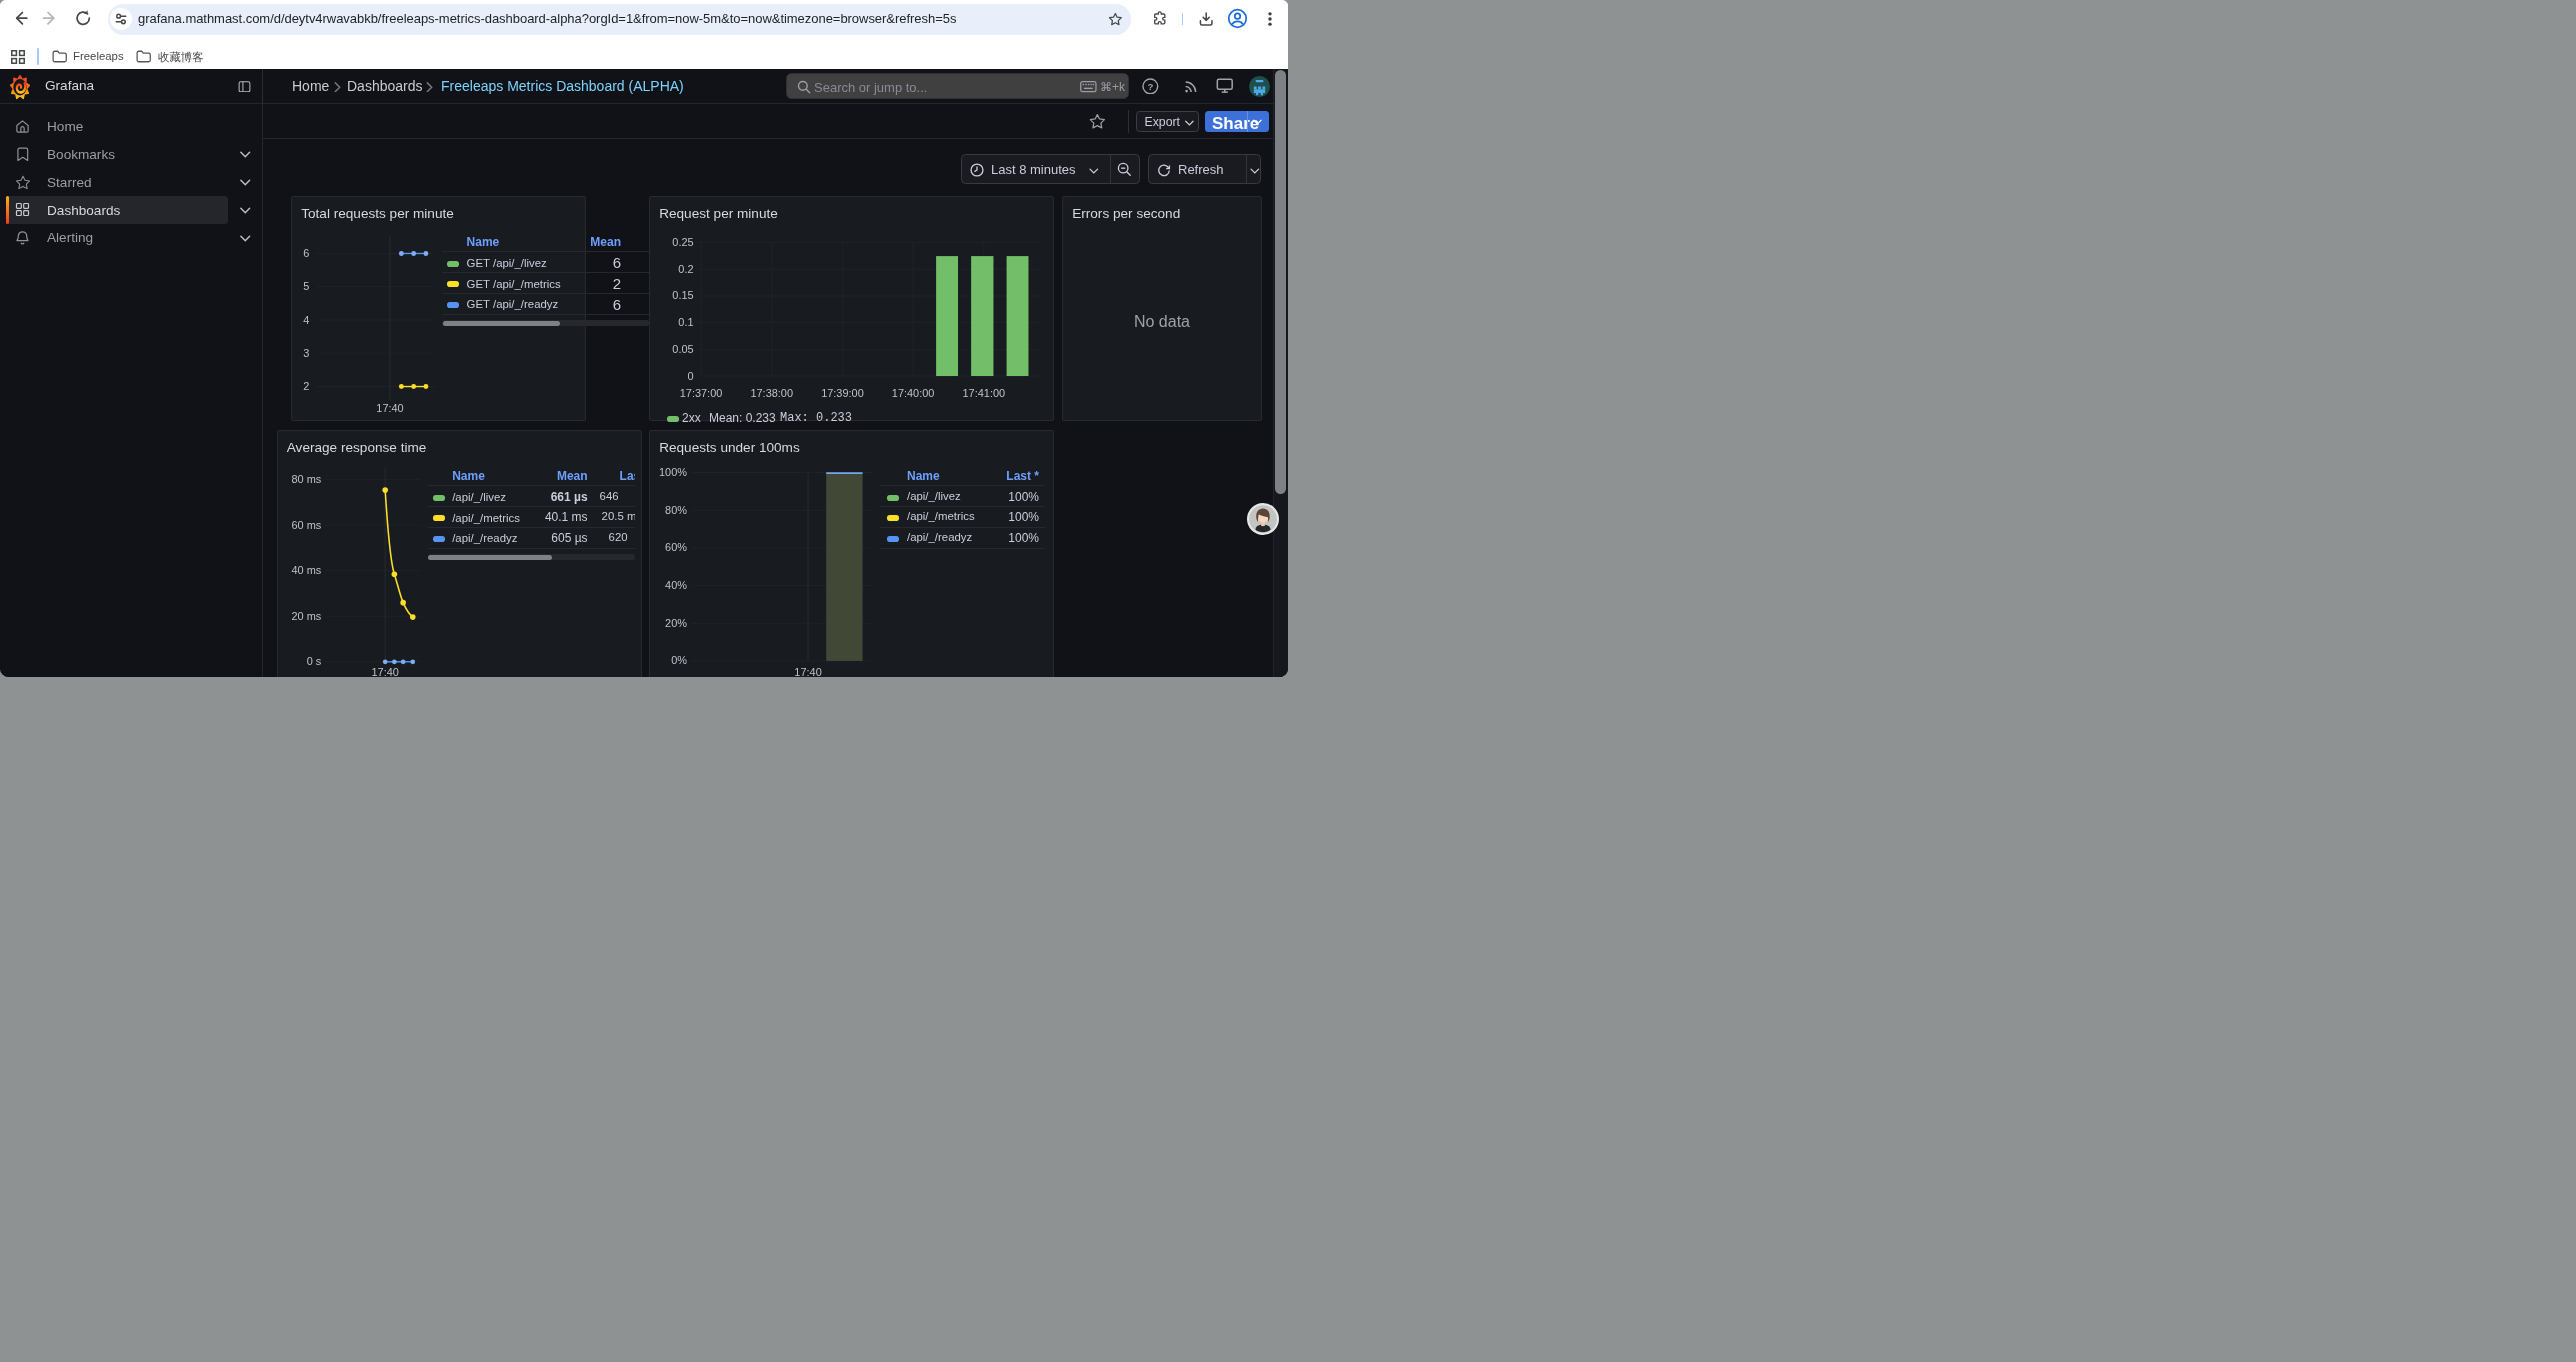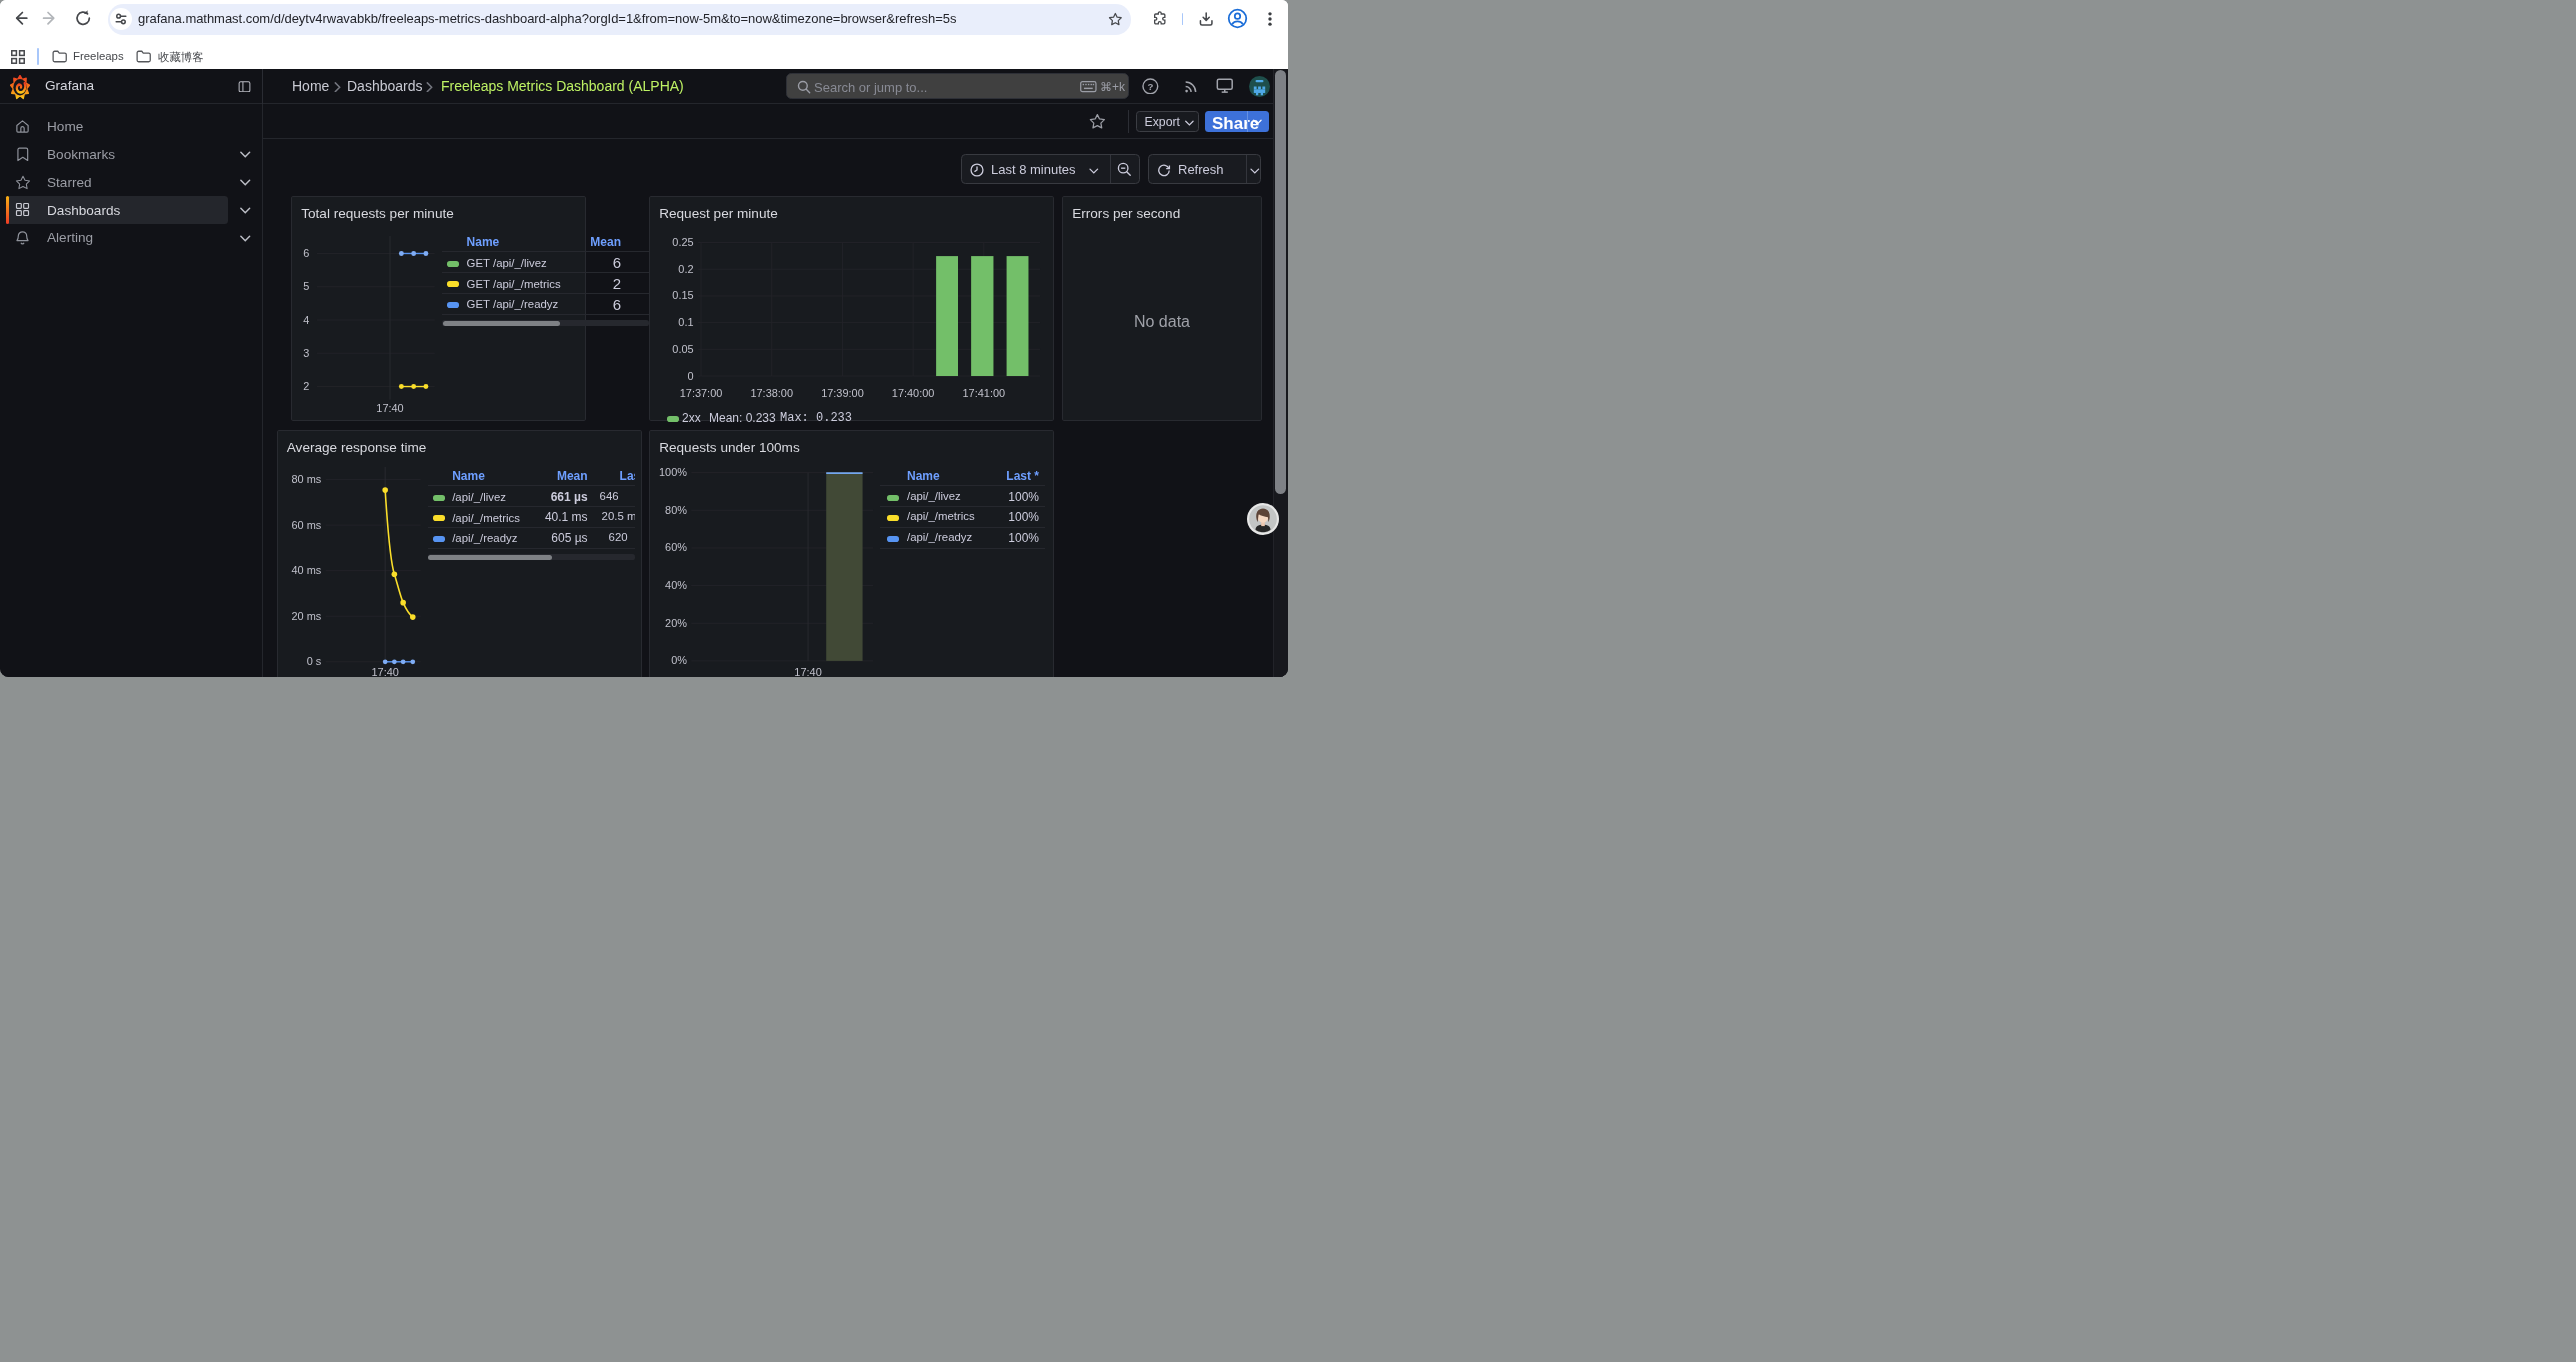--- a/index.html
+++ b/index.html
@@ -12,21 +12,21 @@
 .urlpill{position:absolute;left:108px;top:3.5px;width:1023px;height:31px;border-radius:15.3px;background:#e9eefb;}
 .siteico{position:absolute;left:110px;top:7.5px;width:22px;height:22px;border-radius:11.4px;background:#fff;}
 .urltxt{position:absolute;left:138px;top:11.4px;font-size:13px;color:#23242a;letter-spacing:-0.04px;white-space:nowrap;}
 .bkitem{position:absolute;top:50px;font-size:11.4px;color:#45474b;}
 
 .gf{position:absolute;top:69px;left:0;width:1288px;height:608px;background:#111217;}
 .gfheader{position:absolute;top:0;left:0;width:1288px;height:35px;border-bottom:0.9px solid #24262c;}
 .brand{position:absolute;left:45px;top:9.2px;font-size:13.6px;font-weight:500;color:#d5d6de;}
 .hdiv{position:absolute;left:262px;top:0;width:0.9px;height:35px;background:#2a2c33;}
 .crumb{position:absolute;top:8.8px;font-size:14px;color:#c9cad3;white-space:nowrap;}
-.crumb.dim{color:#bef264;}
+.crumb.dim{color:#7dd3fc;}
 .searchbox{position:absolute;left:786px;top:4.4px;width:343px;height:26px;border:0.9px solid #2e3037;border-radius:5.3px;background:#404040;}
 .sidebar{position:absolute;top:35px;left:0;width:263px;height:573px;border-right:0.9px solid #24262c;background:#111217;}
 .mitem{position:absolute;left:47px;font-size:13.6px;color:#9b9da5;}
 .toolrow{position:absolute;top:35px;left:263px;width:1025px;height:35px;border-bottom:0.9px solid #24262c;}
 .btn{position:absolute;border:0.9px solid #3c3e44;border-radius:3.5px;background:#181a1f;color:#ccccdc;font-size:12.3px;}
 .content{position:absolute;top:70px;left:263px;width:1025px;height:538px;background:#111217;}
 .panel{position:absolute;background:#181b1f;border:0.9px solid #282a30;border-radius:1.8px;}
 .ptitle{position:absolute;left:9.2px;top:8.8px;font-size:13.6px;font-weight:500;color:#d8d9df;white-space:nowrap;}
 .vscroll{position:absolute;right:1.8px;top:70px;width:11.4px;height:424px;border-radius:6.1px;background:#7e8186;}
 .vtrack{position:absolute;right:0;top:69px;width:15px;height:608px;background:#17181d;border-left:0.9px solid #222329;}

